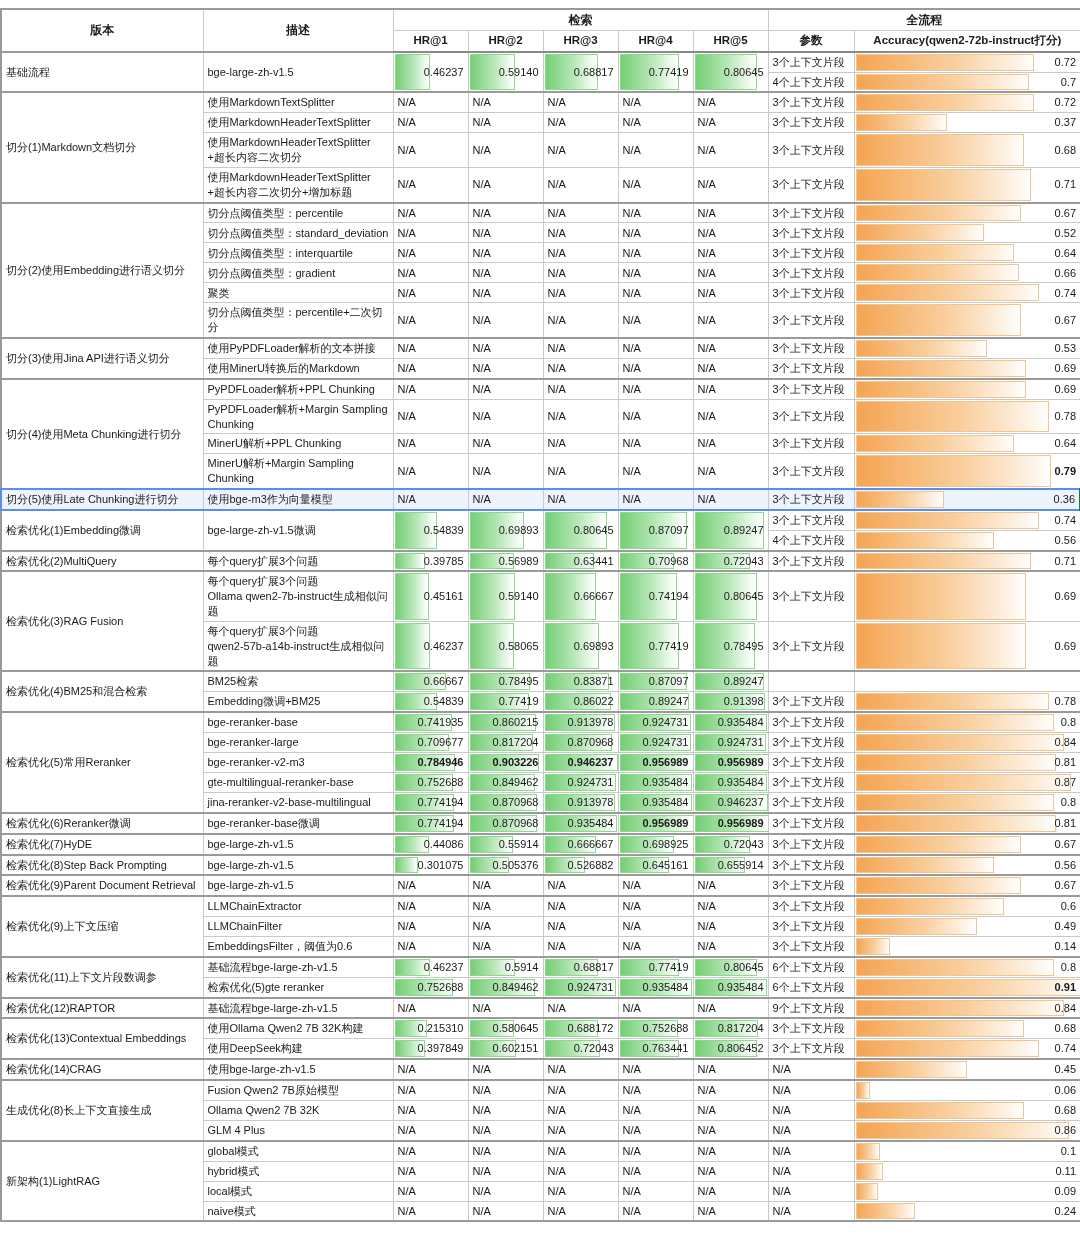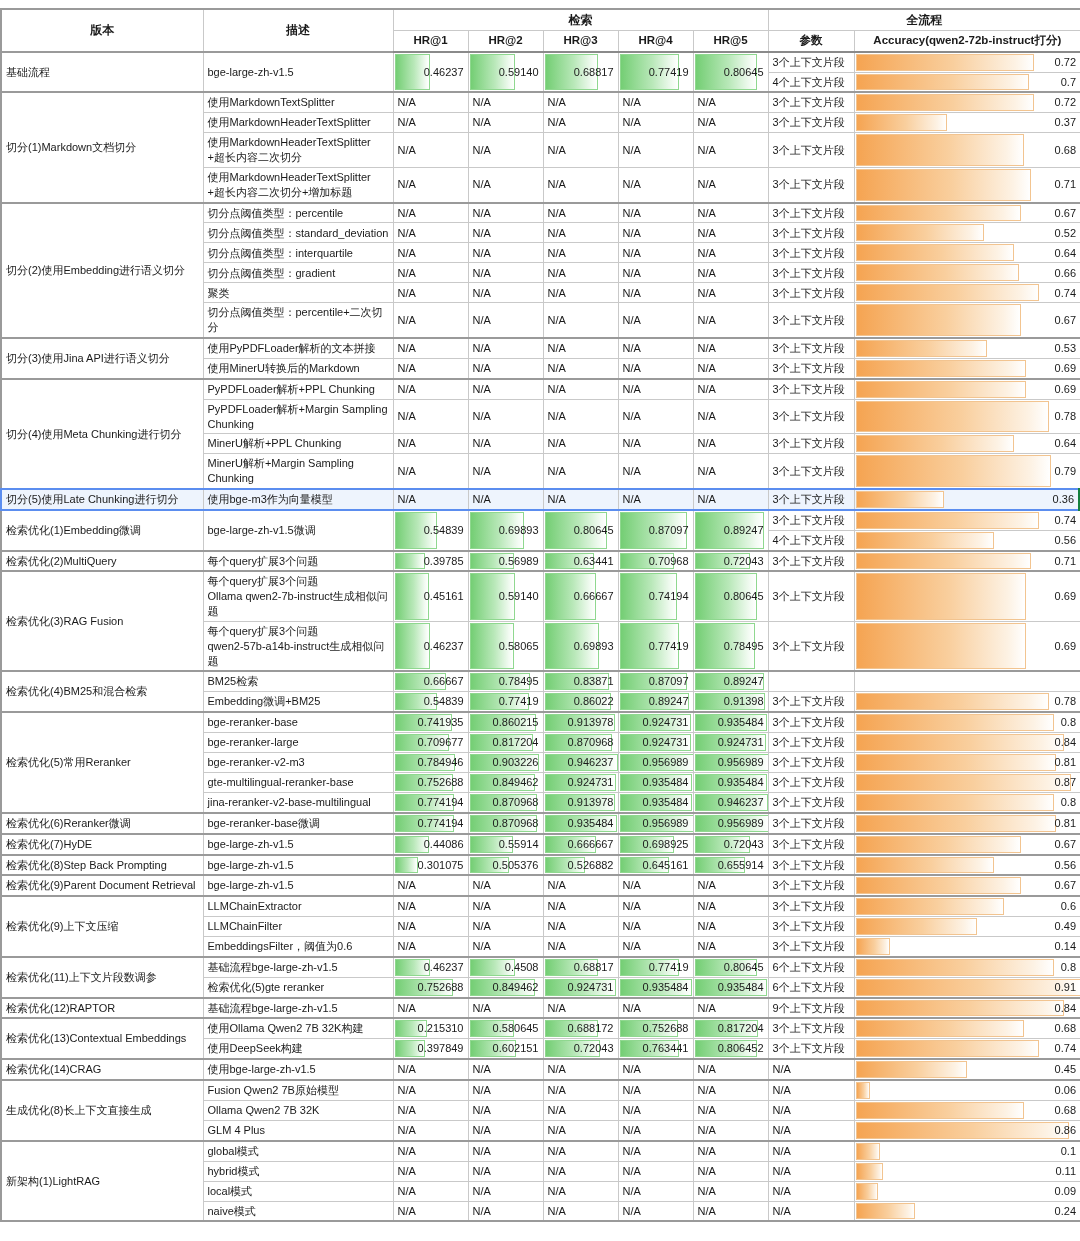--- a/index.html
+++ b/index.html
@@ -19,24 +19,24 @@
   td.c-val{position:relative;text-align:right;height:20px;}
   td.c-val.na{text-align:left;}
   td.c-par{text-align:left;}
   td.c-acc{position:relative;text-align:right;}
   .bar{position:absolute;left:1px;top:1px;bottom:1px;box-sizing:border-box;z-index:0;}
   .bar.green{background:linear-gradient(90deg,#74ce74 0%,#b9e8b9 55%,#f2fbf2 90%,#ffffff 100%);
              border:1px solid #8fd88f;}
   .bar.orange{background:linear-gradient(90deg,#f5a452 0%,#f9cf9e 55%,#fdf2e4 90%,#ffffff 100%);
               border:1px solid #f2c490;}
   td .lbl{position:relative;z-index:1;display:block;}
-  .b{font-weight:normal;}
+  .b{font-weight:bold;}
   tr.hl td{border-top:2px solid #5b8def;border-bottom:2px solid #5b8def;background:#eef4fd;}
   tr.hl td:first-child{border-left:2px solid #5b8def;}
-  tr.hl td:last-child{border-right:6px solid #15803d;}
+  tr.hl td:last-child{border-right:4px solid #15803d;}
   .watermark{position:absolute;left:618px;top:1168px;display:flex;align-items:center;gap:10px;
              color:#909090;opacity:.78;pointer-events:none;z-index:5;}
   .watermark .wm-text{font-size:31px;letter-spacing:1px;white-space:nowrap;}
 </style>
 </head>
 <body>
 
 <div class="sheet">
   <table>
     <colgroup>
@@ -796,21 +796,21 @@
         </tr>
         <tr class="sec-start">
           <td class="c-ver" rowspan="2">检索优化(11)上下文片段数调参</td>
           <td class="c-desc" rowspan="1">基础流程bge-large-zh-v1.5</td>
           <td class="c-val" rowspan="1">
             <div class="bar green" style="width: 48.3%;"></div>
             <span class="lbl">0.46237</span>
           </td>
           <td class="c-val" rowspan="1">
             <div class="bar green" style="width: 61.8%;"></div>
-            <span class="lbl">0.4508</span>
+            <span class="lbl">0.5914</span>
           </td>
           <td class="c-val" rowspan="1">
             <div class="bar green" style="width: 71.9%;"></div>
             <span class="lbl">0.68817</span>
           </td>
           <td class="c-val" rowspan="1">
             <div class="bar green" style="width: 80.9%;"></div>
             <span class="lbl">0.77419</span>
           </td>
           <td class="c-val" rowspan="1">

